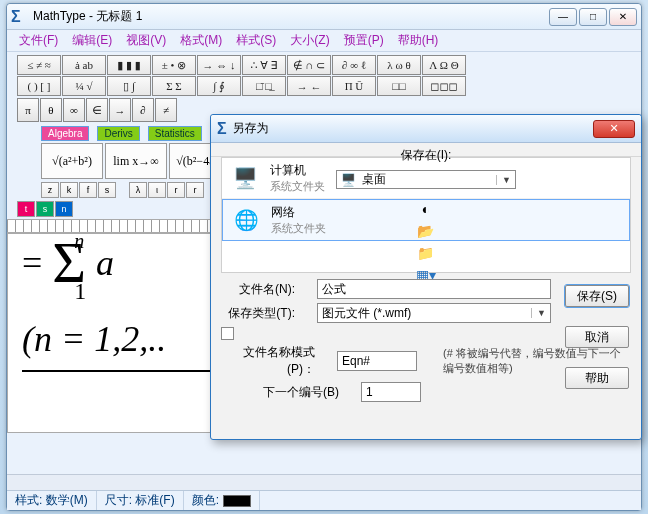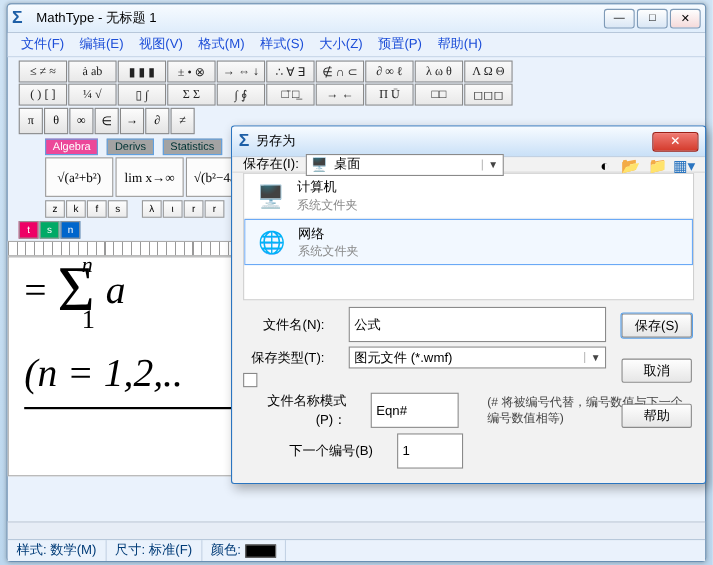--- a/index.html
+++ b/index.html
@@ -11,30 +11,30 @@
   .titlebar { height:26px; background:linear-gradient(#f7fbff,#dfedfb);
               border-bottom:1px solid #b7c7da; display:flex; align-items:center; padding:0 4px; border-radius:4px 4px 0 0; }
   .app-icon { width:16px; height:16px; margin-right:6px; position:relative; }
   .sigma { color:#1e5fa6; font-weight:bold; font-size:16px; line-height:16px; }
   .title-text { font-size:12px; color:#000; }
   .win-controls { margin-left:auto; display:flex; gap:2px; }
   .win-btn { width:28px; height:18px; border:1px solid #7e9ab7; background:linear-gradient(#fefefe,#dae7f5);
              border-radius:3px; display:flex; align-items:center; justify-content:center; font-size:10px; font-family:Arial; }
   .win-btn.close { background:linear-gradient(#fefefe,#f5dada); }
   .menubar { height:22px; display:flex; align-items:center; padding:0 6px; gap:2px; background:#eaf2fc; border-bottom:1px solid #c8d6e8;}
-  .menu-item { padding:2px 6px; color:#1d4ed8; font-size:12px; }
+  .menu-item { padding:2px 6px; color:#a21caf; font-size:12px; }
   .toolbars { padding:2px 10px; }
   .sym-row { display:flex; gap:1px; margin:1px 0; }
   .sym { width:44px; height:20px; background:linear-gradient(#fafafa,#e8e8e8); border:1px solid #8a8a8a;
          display:flex; align-items:center; justify-content:center; font-size:11px; color:#222; font-family:"Times New Roman", serif; }
   .palette-row { display:flex; gap:1px; margin-top:2px; }
   .pal { height:24px; background:linear-gradient(#fcfcfc,#e4e4e4); border:1px solid #888;
          display:flex; align-items:center; justify-content:center; font-size:11px; font-family:"Times New Roman",serif; }
   .cat-tabs { display:flex; gap:8px; margin:4px 0 0 0; padding:0 0 0 24px; }
-  .cat { font-size:10px; padding:1px 6px; border:1px solid #60a0e0; background:#a3a3a3; color:#033; }
+  .cat { font-size:10px; padding:1px 6px; border:1px solid #60a0e0; background:#84cc16; color:#033; }
   .cat.active { background:#ec4899; color:#fff; }
   .fav-row { display:flex; gap:2px; padding:2px 24px 2px 24px; }
   .fav { width:62px; height:36px; border:1px solid #999; background:#fcfcfc;
          display:flex; align-items:center; justify-content:center; font-size:12px; font-family:"Times New Roman",serif; white-space:nowrap; }
   .tiny-row { display:flex; gap:1px; padding:1px 24px; }
   .tiny { width:18px; height:16px; border:1px solid #9a9a9a; background:linear-gradient(#fdfdfd,#ececec);
           display:flex; align-items:center; justify-content:center; font-size:9px; }
   .ruler { height:14px; background:#fff; border-top:1px solid #aaa; border-bottom:1px solid #aaa; margin:2px 0 0 0;
            background-image:repeating-linear-gradient(to right,#999 0,#999 1px,transparent 1px,transparent 8px); }
   .canvas { background:#fff; border:1px solid #aaa; margin:0; height:200px; overflow:hidden; padding:8px 14px; font-family:"Times New Roman",serif; font-style:italic; font-size:36px; color:#000; position:relative; }
@@ -50,35 +50,35 @@
   .color-swatch { width:28px; height:12px; background:#000; display:inline-block; margin-left:4px; border:1px solid #666; }
   .scrollbar-h { position:absolute; bottom:20px; left:0; right:0; height:16px; background:#e7edf6; border-top:1px solid #c0cad8; }
   
   .dialog { position:absolute; left:210px; top:114px; width:432px; height:326px; background:#f2f2f2;
             border:1px solid #2a75c0; border-radius:3px; box-shadow:3px 4px 10px rgba(0,0,0,.3); }
   .dlg-title { height:28px; background:linear-gradient(#f7fbff,#c9e0f7); border-bottom:1px solid #a6bdd8;
                display:flex; align-items:center; padding:0 6px; border-radius:3px 3px 0 0; }
   .dlg-title .sigma { font-size:16px; margin-right:6px; }
   .dlg-close { margin-left:auto; width:42px; height:18px; background:linear-gradient(#ef7a73,#d43b2c);
                border:1px solid #9c2017; border-radius:3px; color:#fff; display:flex; align-items:center; justify-content:center; font-size:11px;}
-  .dlg-toolbar { height:14px; display:flex; align-items:center; padding:4px 10px; gap:6px; border-bottom:1px solid #d7d7d7; }
+  .dlg-toolbar { height:14px; display:flex; align-items:center; padding:4px 10px; gap:6px; border-bottom:1px solid #d7d7d7;flex-direction:column; }
   .combo { height:20px; border:1px solid #8a8a8a; background:#fff; display:flex; align-items:center; padding:0 4px; font-size:12px;
            min-width:180px; position:relative; }
   .combo .arrow { margin-left:auto; border-left:1px solid #bbb; padding-left:5px; color:#444; font-size:9px; }
   .tb-icon { width:18px; height:18px; display:flex; align-items:center; justify-content:center; font-size:14px; }
   .dlg-list { height:116px; background:#fff; border:1px solid #cfcfcf; margin:0 10px; overflow:auto; }
   .item { display:flex; align-items:center; gap:8px; padding:4px 8px; border-bottom:1px solid #f0f0f0; }
   .item.selected { border:1px solid #6aa9f6; background:#f2f8ff; }
   .item .ii { width:32px; height:28px; display:flex; align-items:center; justify-content:center; font-size:20px; }
   .item .t1 { font-size:12px; color:#000; }
   .item .t2 { font-size:11px; color:#888; }
   .dlg-form { margin:6px 10px 0 10px; font-size:12px; }
   .form-row { display:flex; align-items:center; gap:22px; margin:4px 0; }
   .form-row label { width:74px; text-align:right; }
-  .input { border:1px solid #8a8a8a; background:#fff; height:32px; padding:0 4px; font-size:12px; }
+  .input { border:1px solid #8a8a8a; background:#fff; height:20px; padding:0 4px; font-size:12px; }
   .btn { width:64px; height:22px; border:1px solid #8a8a8a; background:linear-gradient(#fefefe,#e6e6e6);
          border-radius:2px; font-size:12px; display:flex; align-items:center; justify-content:center; }
   .btn.primary { outline:1px solid #5aa0e8; }
   .right-col { position:absolute; right:12px; top:170px; display:flex; flex-direction:column; gap:19px; }
   .checkbox { width:13px; height:13px; border:1px solid #888; background:#fff; display:inline-block; margin-right:4px; }
   .hint { font-size:11px; color:#444; margin-left:4px; }
 </style>
 </head>
 <body>
 

